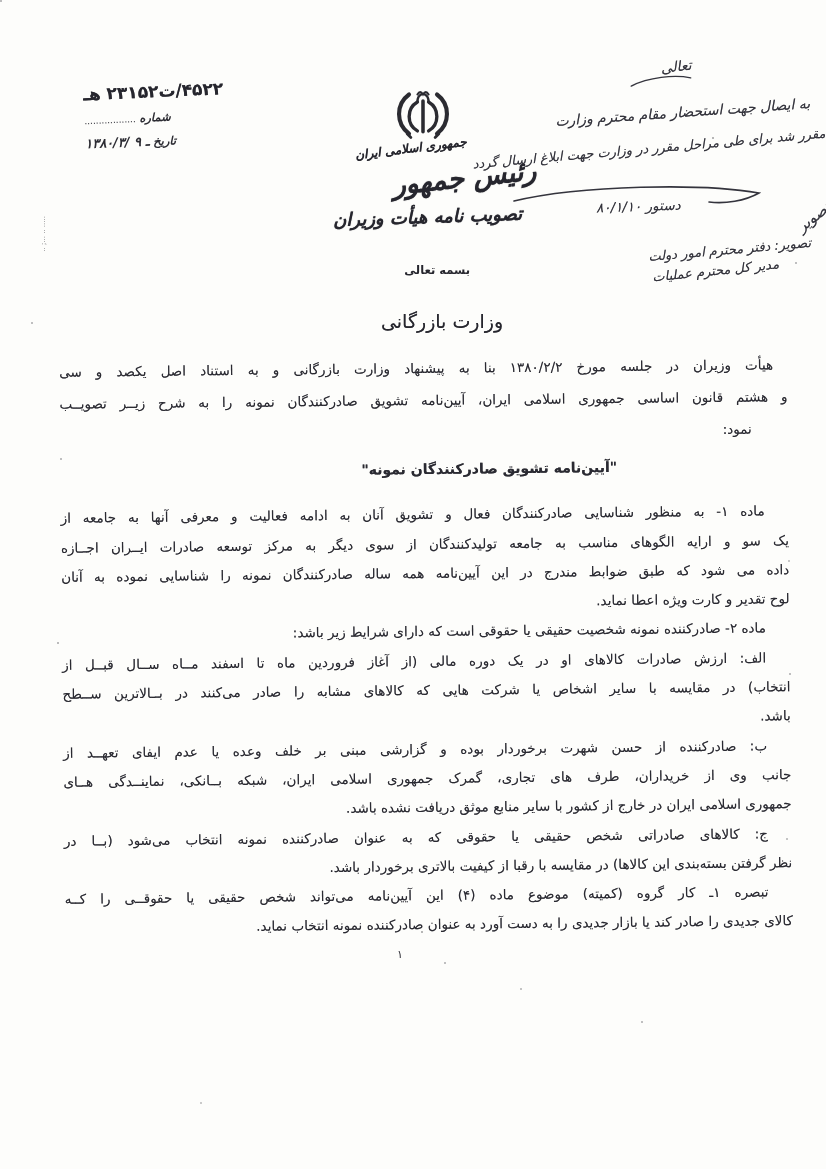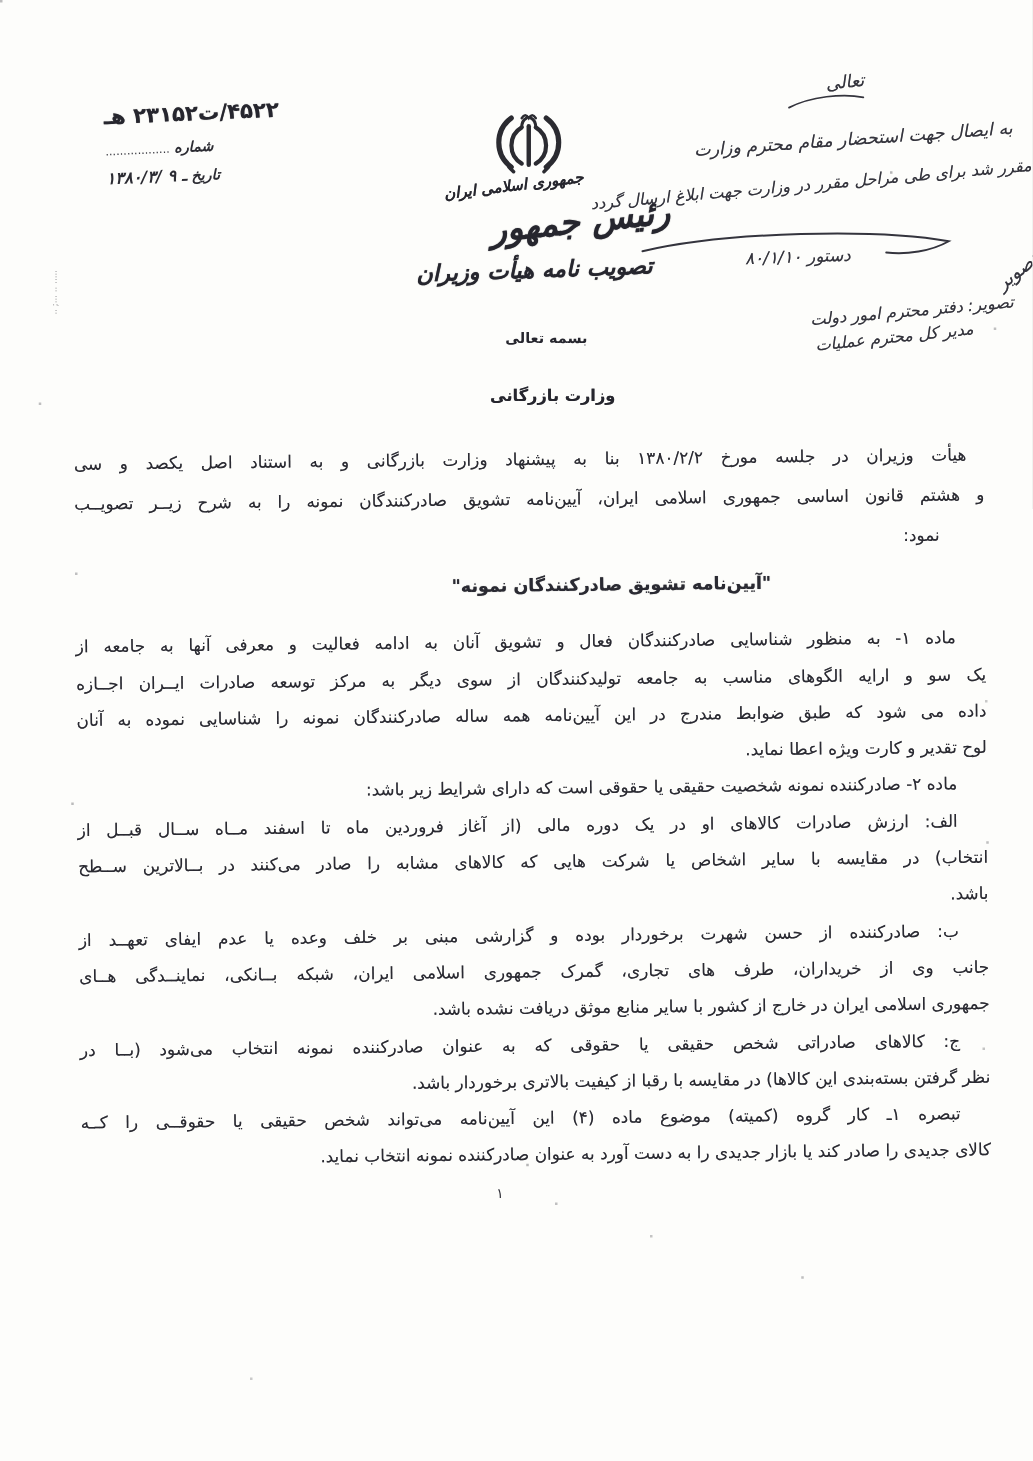--- a/index.html
+++ b/index.html
@@ -53,22 +53,22 @@
     position:absolute;left:333px;top:206px;
     font-size:18px;font-weight:bold;font-style:italic;
     transform:rotate(-2deg);
     white-space:nowrap;text-shadow:0 0 .7px rgba(20,20,25,.65);
   }
   .salutation{
     position:absolute;left:398px;top:263px;width:72px;
     font-size:11.5px;font-weight:bold;white-space:nowrap;
   }
   .addressee{
-    position:absolute;left:392px;top:310px;
-    font-size:13px;font-weight:bold;white-space:nowrap;
+    position:absolute;left:381px;top:310px;
+    font-size:19px;font-weight:normal;white-space:nowrap;
     text-shadow:0 0 .5px rgba(20,20,25,.55);
   }
   
   .hand{
     position:absolute;font-style:italic;color:#34343d;
     text-shadow:0 0 .4px rgba(30,30,38,.5);
     white-space:nowrap;
   }
   .hw-taali{left:628px;top:60px;font-size:14px;transform:rotate(-6deg);}
   .hw-taali svg{display:block;margin-top:-2px;}

